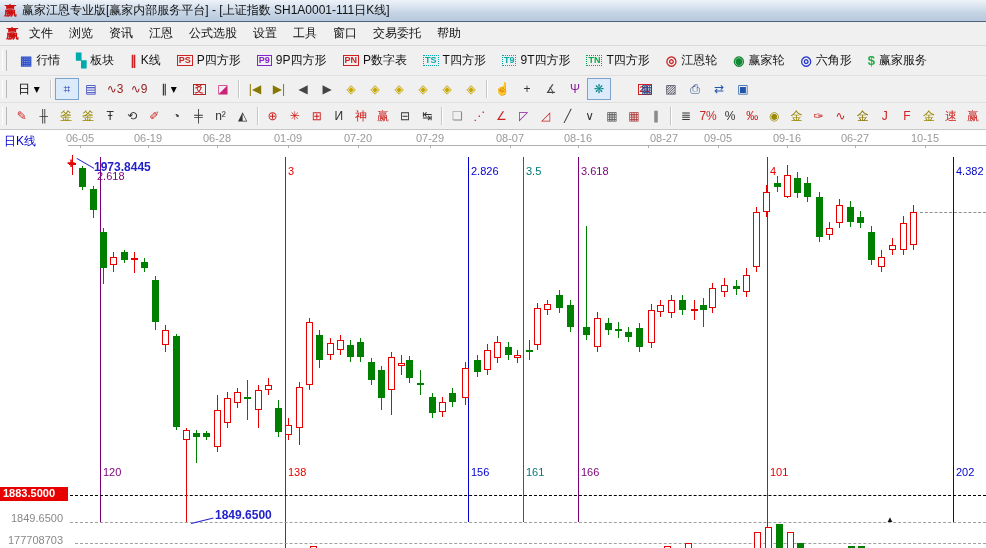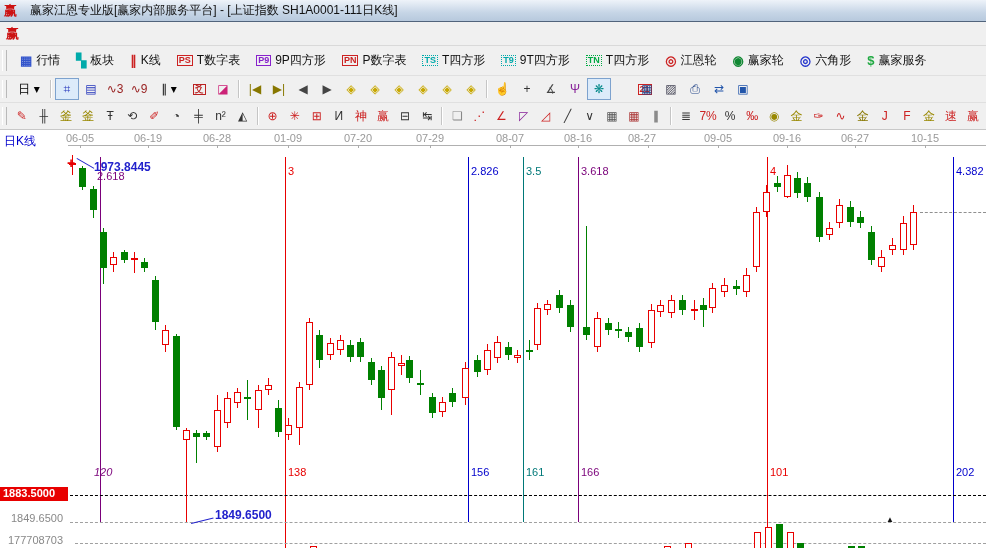--- a/index.html
+++ b/index.html
@@ -1,21 +1,21 @@
 <!DOCTYPE html>
 <html><head>
 <meta charset="utf-8">
 <style>
   * { margin:0; padding:0; box-sizing:border-box; }
   html,body { width:986px; height:548px; overflow:hidden; background:#fff;
               font-family:"Liberation Sans", sans-serif; }
   .titlebar { height:22px; background:linear-gradient(#eef3f9,#c6d5e6 60%,#b7c9dd);
               border-bottom:1px solid #51647c; display:flex; align-items:center; padding:0 4px; gap:5px; }
   .logo { color:#cc1111; font-weight:bold; font-size:13px; line-height:1; }
-  .title { font-size:12px; color:#111;margin-left:8px; }
+  .title { font-size:12px; color:#111; }
   .menubar { height:24px; background:#f0f0f0; border-bottom:1px solid #d9d9d9;
              display:flex; align-items:center; padding:0 6px; gap:2px; }
   .menu-item { font-size:12px; color:#111; padding:3px 8px; cursor:default; }
   .toolbar { background:#f0f0f0; display:flex; align-items:center; padding:0 2px; }
   .t1 { height:30px; border-bottom:1px solid #e0e0e0; gap:2px; }
   .t2 { height:27px; border-bottom:1px solid #e0e0e0; }
   .t3 { height:27px; border-bottom:1px solid #c8c8c8; }
   .grip { width:5px; height:70%; border-left:1px solid #fff; border-right:1px solid #b9b9b9; margin-right:4px; }
   .t1btn { display:flex; align-items:center; gap:4px; border:1px solid transparent; background:none;
            padding:2px 6px; font-size:12px; color:#111; font-family:inherit; }
@@ -61,39 +61,51 @@
 </head>
 <body>
 
 <div class="titlebar">
   <span class="logo">赢</span>
   <span class="title">赢家江恩专业版[赢家内部服务平台] - [上证指数 SH1A0001-111日K线]</span>
 </div>
 
 <div class="menubar">
   <span class="logo">赢</span>
+  <nav id="menu" style="display: flex;">
+      <span class="menu-item">文件</span>
+      <span class="menu-item">浏览</span>
+      <span class="menu-item">资讯</span>
+      <span class="menu-item">江恩</span>
+      <span class="menu-item">公式选股</span>
+      <span class="menu-item">设置</span>
+      <span class="menu-item">工具</span>
+      <span class="menu-item">窗口</span>
+      <span class="menu-item">交易委托</span>
+      <span class="menu-item">帮助</span>
+    </nav>
 </div>
 
 <div class="toolbar t1" id="toolbar1">
     <div class="grip"></div>
     <button class="t1btn">
       <span class="t1icon" style="color: rgb(51, 85, 204);">▦</span>
       <span class="t1label">行情</span>
     </button>
     <button class="t1btn">
       <span class="t1icon" style="color: rgb(0, 170, 170);">▚</span>
       <span class="t1label">板块</span>
     </button>
     <button class="t1btn">
       <span class="t1icon" style="color: rgb(204, 34, 34);">∥</span>
       <span class="t1label">K线</span>
     </button>
     <button class="t1btn">
       <span class="t1icon solid" style="color: rgb(204, 34, 34);">PS</span>
-      <span class="t1label">T数字表</span>
+      <span class="t1label">P四方形</span>
     </button>
     <button class="t1btn">
       <span class="t1icon solid" style="color: rgb(136, 34, 204);">P9</span>
       <span class="t1label">9P四方形</span>
     </button>
     <button class="t1btn">
       <span class="t1icon solid" style="color: rgb(204, 34, 34);">PN</span>
       <span class="t1label">P数字表</span>
     </button>
     <button class="t1btn">
@@ -378,33 +390,33 @@
     <span class="date-lab" style="left: 288px;">01-09</span>
     <div class="date-tick" style="left: 288px;"></div>
     <span class="date-lab" style="left: 358px;">07-20</span>
     <div class="date-tick" style="left: 358px;"></div>
     <span class="date-lab" style="left: 430px;">07-29</span>
     <div class="date-tick" style="left: 430px;"></div>
     <span class="date-lab" style="left: 510px;">08-07</span>
     <div class="date-tick" style="left: 510px;"></div>
     <span class="date-lab" style="left: 578px;">08-16</span>
     <div class="date-tick" style="left: 578px;"></div>
-    <span class="date-lab" style="left: 642px;">08-27</span>
+    <span class="date-lab" style="left: 664px;">08-27</span>
     <div class="date-tick" style="left: 648px;"></div>
     <span class="date-lab" style="left: 718px;">09-05</span>
     <div class="date-tick" style="left: 718px;"></div>
     <span class="date-lab" style="left: 787px;">09-16</span>
     <div class="date-tick" style="left: 787px;"></div>
     <span class="date-lab" style="left: 855px;">06-27</span>
     <div class="date-tick" style="left: 855px;"></div>
     <span class="date-lab" style="left: 925px;">10-15</span>
     <div class="date-tick" style="left: 925px;"></div>
     <div class="vline" style="left: 100px; top: 27px; height: 365px; background: rgb(122, 0, 122);"></div>
     <span class="vlab" style="color: rgb(122, 0, 122); left: 97px; top: 41px;">2.618</span>
-    <span class="vlab" style="color: rgb(122, 0, 122); left: 94px; top: 337px; font-style: italic;">120</span>
+    <span class="vlab" style="color: rgb(122, 0, 122); left: 103px; top: 337px;">120</span>
     <div class="vline" style="left: 285px; top: 27px; height: 391px; background: rgb(232, 0, 0);"></div>
     <span class="vlab" style="color: rgb(232, 0, 0); left: 288px; top: 36px;">3</span>
     <span class="vlab" style="color: rgb(232, 0, 0); left: 288px; top: 337px;">138</span>
     <div class="vline" style="left: 468px; top: 27px; height: 365px; background: rgb(0, 0, 204);"></div>
     <span class="vlab" style="color: rgb(0, 0, 204); left: 471px; top: 36px;">2.826</span>
     <span class="vlab" style="color: rgb(0, 0, 204); left: 471px; top: 337px;">156</span>
     <div class="vline" style="left: 523px; top: 27px; height: 365px; background: rgb(0, 120, 120);"></div>
     <span class="vlab" style="color: rgb(0, 120, 120); left: 526px; top: 36px;">3.5</span>
     <span class="vlab" style="color: rgb(0, 120, 120); left: 526px; top: 337px;">161</span>
     <div class="vline" style="left: 578px; top: 27px; height: 365px; background: rgb(122, 0, 122);"></div>

